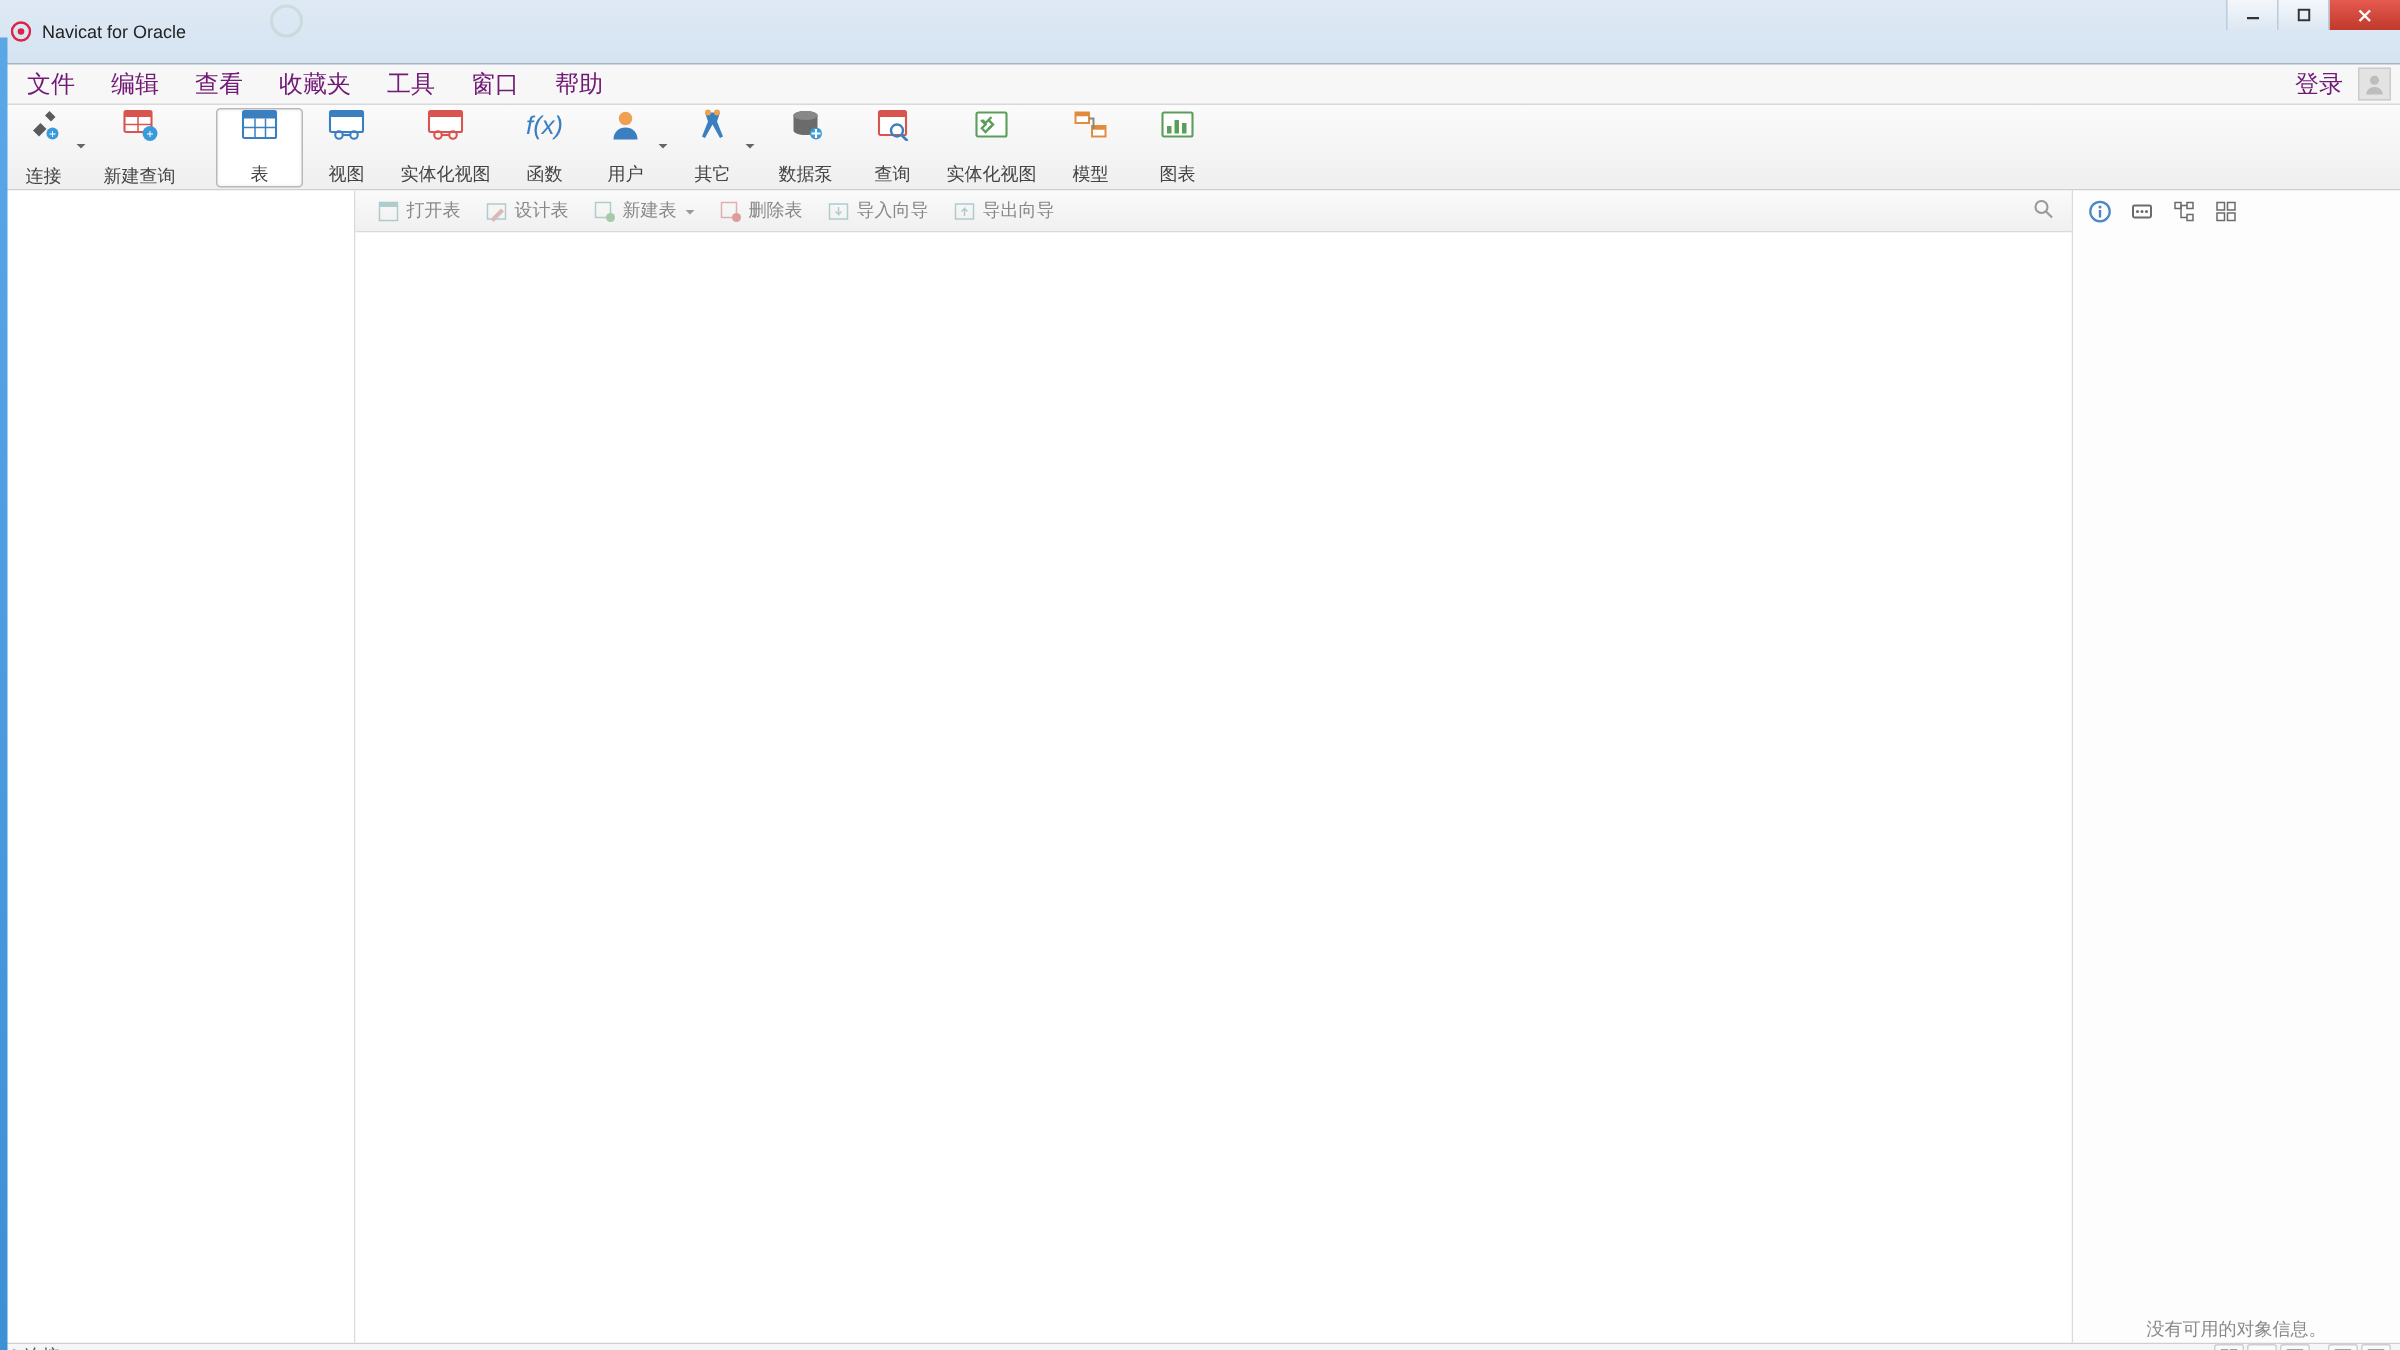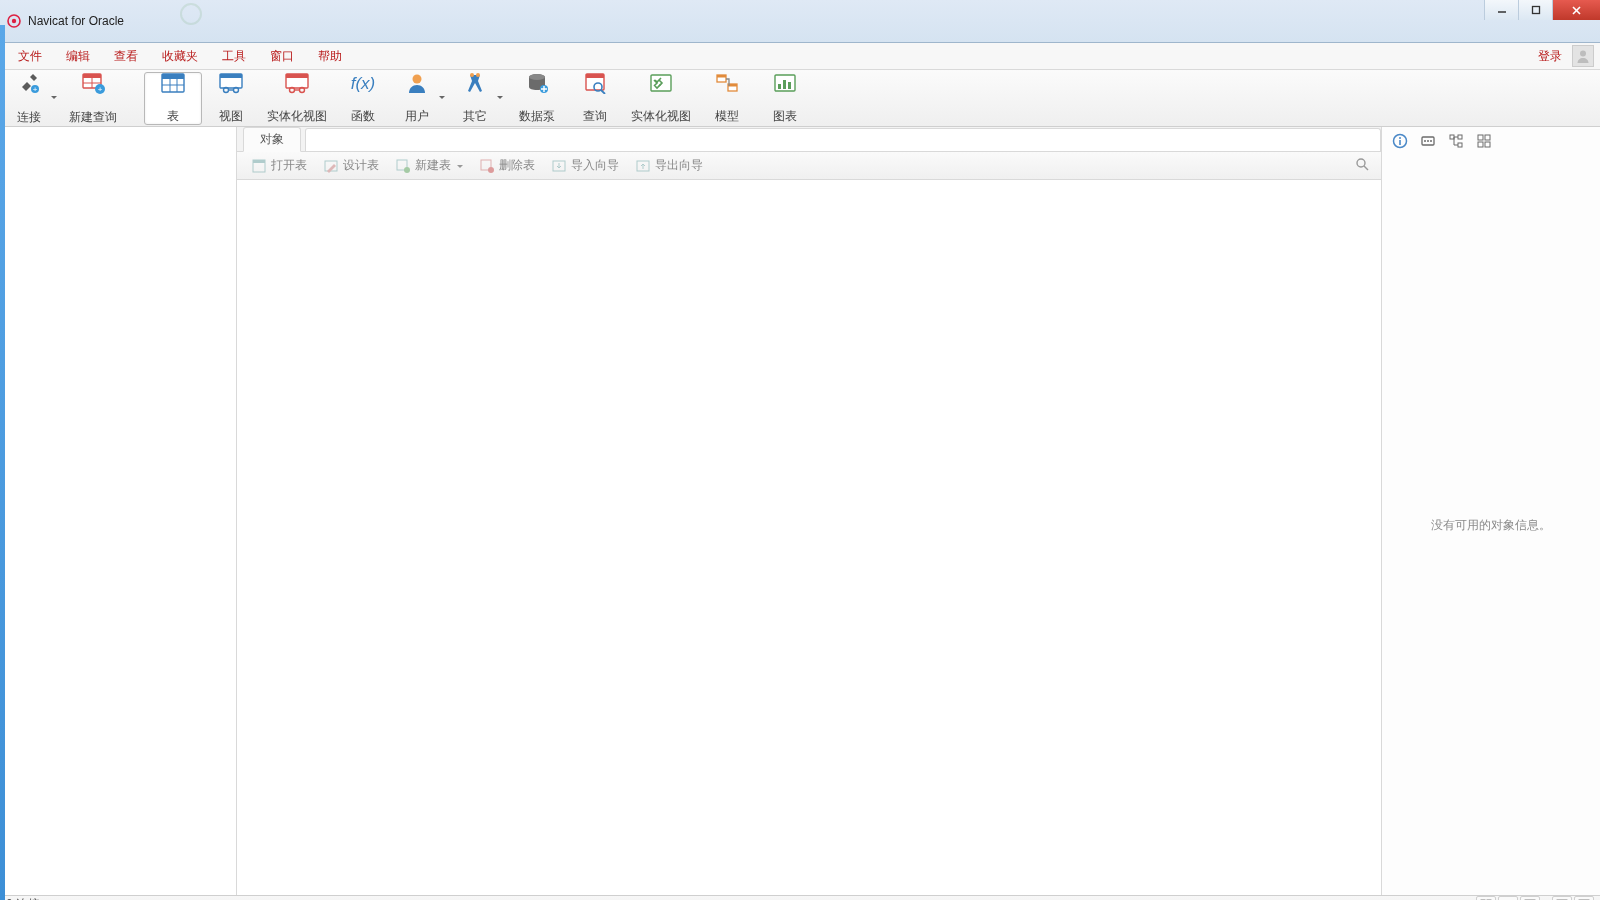--- a/index.html
+++ b/index.html
@@ -10,21 +10,21 @@
 .titlebar .app-icon { width:16px; height:16px; margin:0 6px; display:flex; align-items:center; justify-content:center; }
 .titlebar .title-text { font-size:12px; color:#222; }
 .titlebar .faded-bg { position:absolute; left:160px; top:0; height:25px; width:440px; opacity:.18; pointer-events:none; }
 .titlebar .faded-bg::before { content:""; position:absolute; left:20px; top:3px; width:18px; height:18px; border:2px solid #7a7; border-radius:50%; }
 .win-controls { margin-left:auto; display:flex; height:100%; }
 .win-btn { width:34px; height:20px; margin-top:0; display:flex; align-items:center; justify-content:center; font-size:10px; color:#333; border-left:1px solid #bcd; background:linear-gradient(#f3f7fb,#dce8f3); }
 .win-btn.close { background:linear-gradient(#e65a4f,#c0392b); color:#fff; width:48px; }
 .win-btn svg { display:block; }
 
 
-.menubar { height:27px; background:#f7f7f7; border-bottom:1px solid #d9d9d9; display:flex; align-items:center; padding:0 6px; font-size:12px; color:#b91c1c; }
+.menubar { height:27px; background:#f7f7f7; border-bottom:1px solid #d9d9d9; display:flex; align-items:center; padding:0 6px; font-size:16px; color:#701a75; }
 .menubar .menu-item { padding:4px 12px; cursor:default; }
 .menubar .spacer { flex:1; }
 .menubar .login { padding:15px 6px; }
 .menubar .avatar { width:22px; height:22px; background:#e3e3e3; border:1px solid #ccc; margin-left:4px; display:flex; align-items:center; justify-content:center; }
 .menubar .avatar svg { display:block; }
 
 
 .toolbar { height:57px; background:linear-gradient(#fbfbfb,#efefef); border-bottom:1px solid #cfcfcf; display:flex; align-items:center; padding:0 4px; }
 .tool-btn { min-width:58px; height:53px; display:flex; flex-direction:column; align-items:center; justify-content:center; padding:2px 6px; margin:0 0px; border:1px solid transparent; border-radius:3px; position:relative; }
 .tool-btn.with-dd { padding-right:14px; }
@@ -46,21 +46,21 @@
 .subtoolbar .sbtn.with-dd::after { content:""; margin-left:2px; border:3px solid transparent; border-top-color:#999; transform:translateY(2px); }
 .subtoolbar .search-icon { margin-left:auto; color:#aaa; padding:2px 6px; }
 .mini-icon { width:16px; height:16px; display:inline-flex; align-items:center; justify-content:center; opacity:.55; }
 
 .content-area { flex:1; background:#fff; }
 
 
 .rightpanel { width:218px; background:#fdfdfd; display:flex; flex-direction:column; }
 .rightpanel .rp-tools { height:28px; display:flex; align-items:center; gap:8px; padding:0 8px; color:#5f6b76; justify-content:flex-start; }
 .rightpanel .rp-tools .rp-btn { width:20px; height:20px; display:flex; align-items:center; justify-content:center; }
-.rightpanel .rp-empty { flex:1; display:flex; align-items:center; justify-content:center; font-size:12px; color:#8a8a8a; }
+.rightpanel .rp-empty { flex:1; display:flex; align-items:flex-end; justify-content:center; font-size:12px; color:#8a8a8a; }
 
 
 .statusbar { height:23px; background:linear-gradient(#f7f7f7,#ececec); border-top:1px solid #cfcfcf; display:flex; align-items:flex-start; font-size:12px; color:#555; padding:0 6px; }
 .statusbar .status-left { }
 .statusbar .status-right { margin-left:auto; display:flex; gap:2px; align-items:center; }
 .sb-btn { width:20px; height:16px; border:1px solid #cfcfcf; background:#fafafa; display:flex; align-items:center; justify-content:center; border-radius:2px; }
 .sb-sep { width:8px; }
 
 
 .left-edge { position:absolute; left:0; top:25px; width:5px; height:calc(900px - 25px); background:linear-gradient(#5aa7e8,#3d8fd6); z-index:50; }
@@ -278,26 +278,20 @@
         </svg>
     </span>
     <span class="lbl">图表</span>
   </div>
 </div>
 
 <div class="body">
   <div class="sidebar"></div>
 
   <div class="center">
-    <div class="tabstrip">
-      <div class="tab">
-          <span>对象</span>
-        </div>
-      <div class="tab-rest"></div>
-    </div>
 
     <div class="subtoolbar">
       <div class="sbtn">
         <span class="mini-icon">
             <svg width="14" height="14">
               <rect x="1" y="1" width="12" height="12" fill="none" stroke="#7aa"></rect>
               <rect x="1" y="1" width="12" height="3" fill="#7aa"></rect>
             </svg>
           </span>
         <span>打开表</span>

